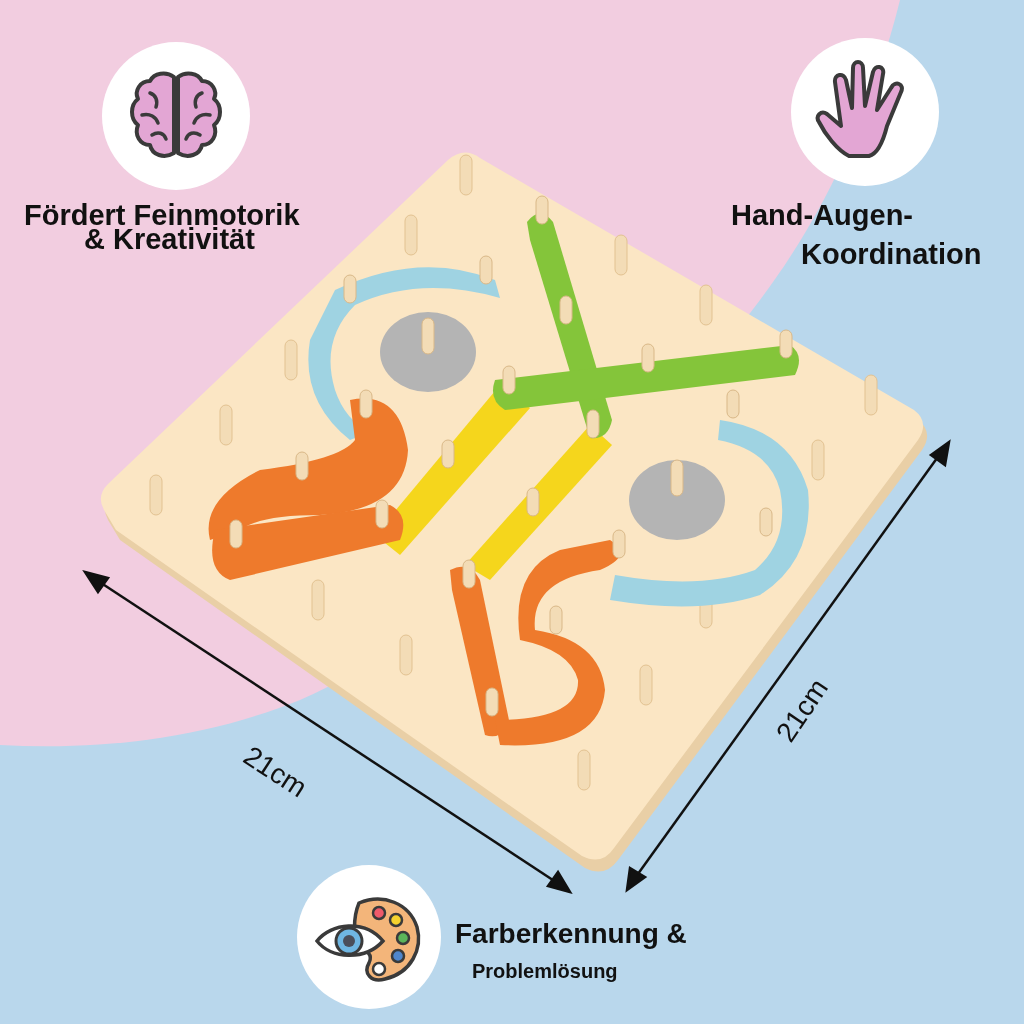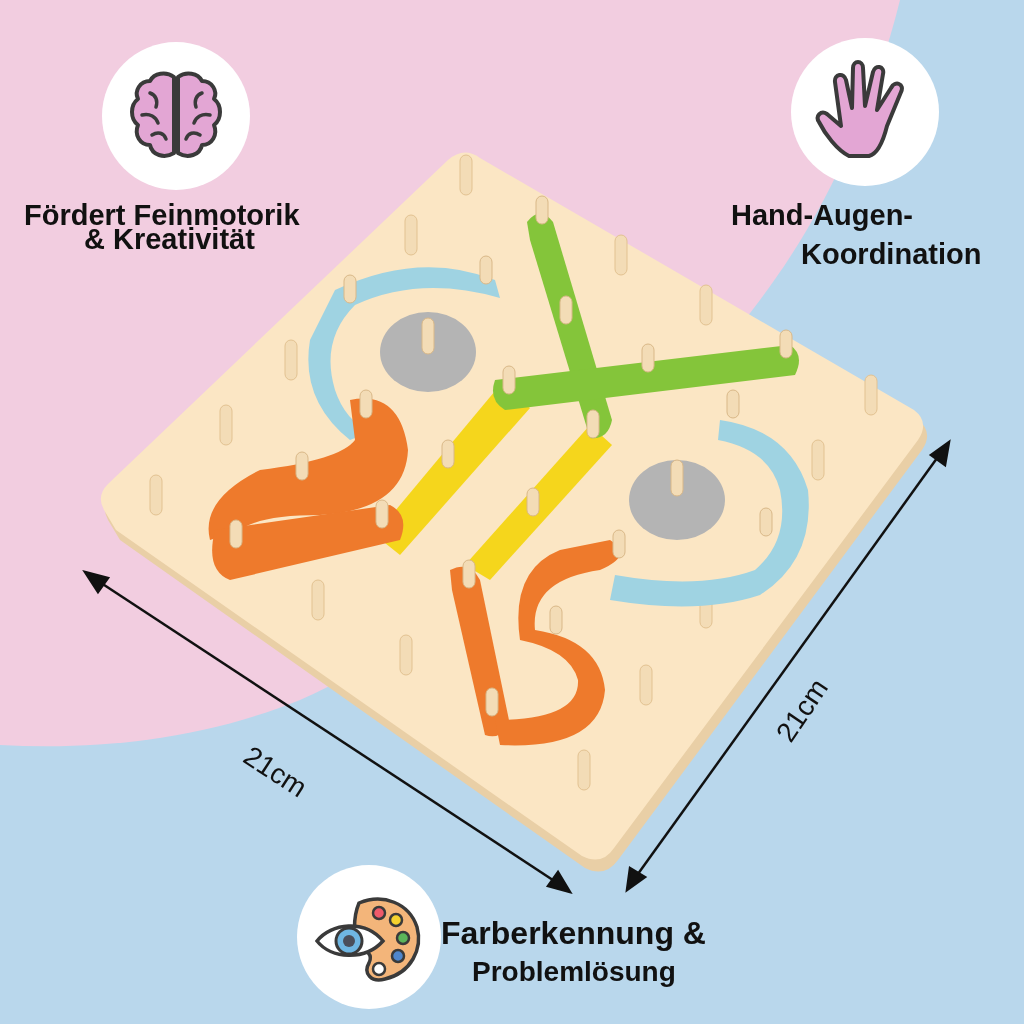--- a/index.html
+++ b/index.html
@@ -129,15 +129,15 @@
       <circle cx="66" cy="24" r="6" fill="#ef5a6a" stroke="#3a3a3a" stroke-width="2.5"></circle>
       <circle cx="83" cy="31" r="6" fill="#f5d22e" stroke="#3a3a3a" stroke-width="2.5"></circle>
       <circle cx="90" cy="49" r="6" fill="#5bb55a" stroke="#3a3a3a" stroke-width="2.5"></circle>
       <circle cx="85" cy="67" r="6" fill="#4f86cc" stroke="#3a3a3a" stroke-width="2.5"></circle>
       <circle cx="66" cy="80" r="6" fill="#ffffff" stroke="#3a3a3a" stroke-width="2.5"></circle>
       <path d="M4 52 C18 34 52 30 70 52 C52 72 18 70 4 52 Z" fill="#ffffff" stroke="#3a3a3a" stroke-width="3.5"></path>
       <circle cx="36" cy="52" r="13" fill="#6fb6e2" stroke="#3a3a3a" stroke-width="3"></circle>
       <circle cx="36" cy="52" r="6" fill="#4a4e5a"></circle>
     </svg>
   </div>
-  <div class="feat-text" style="left:441px; top:914px; font-size:32px;">Farberkennung &amp;</div>
-  <div class="feat-text" style="left:472px; top:952px; font-size:28px;">Problemlösung</div>
+  <div class="feat-text" style="left:455px; top:914px; font-size:28px;">Farberkennung &amp;</div>
+  <div class="feat-text" style="left:472px; top:952px; font-size:20px;">Problemlösung</div>
 </div>
 
 </body></html>

